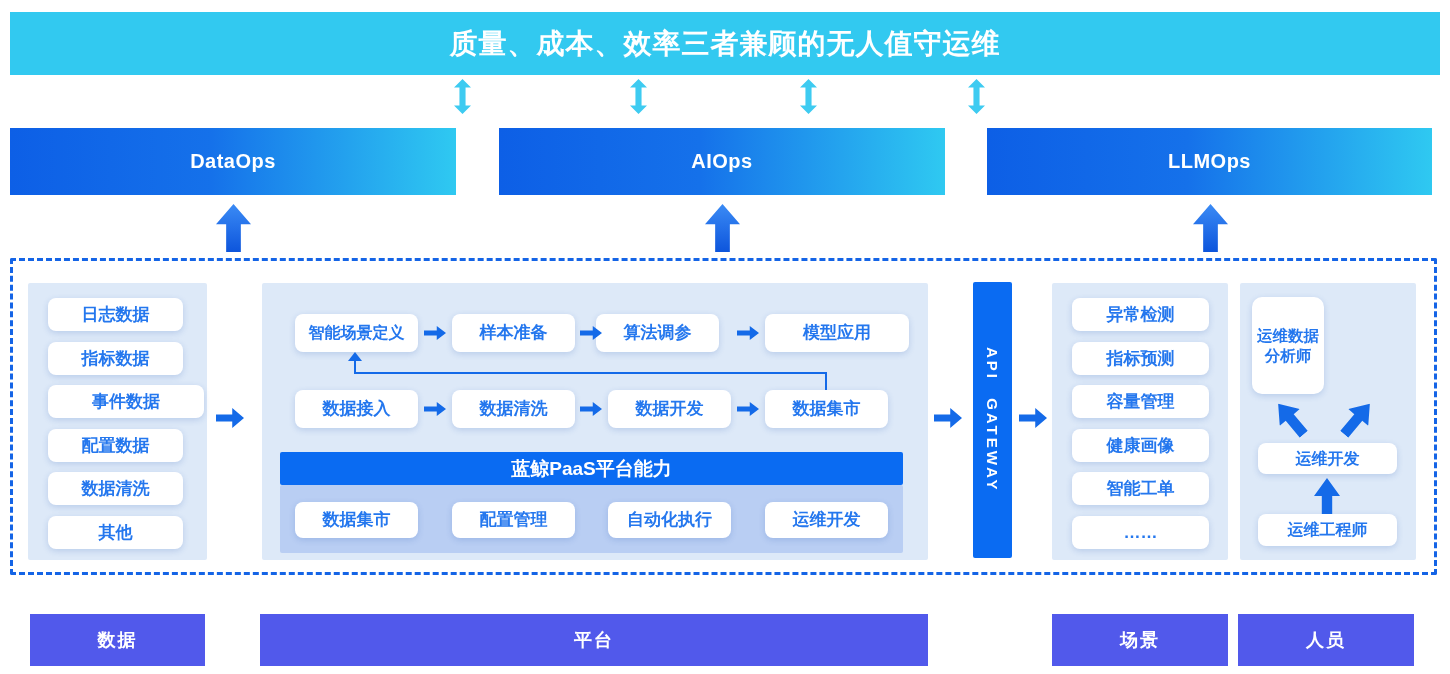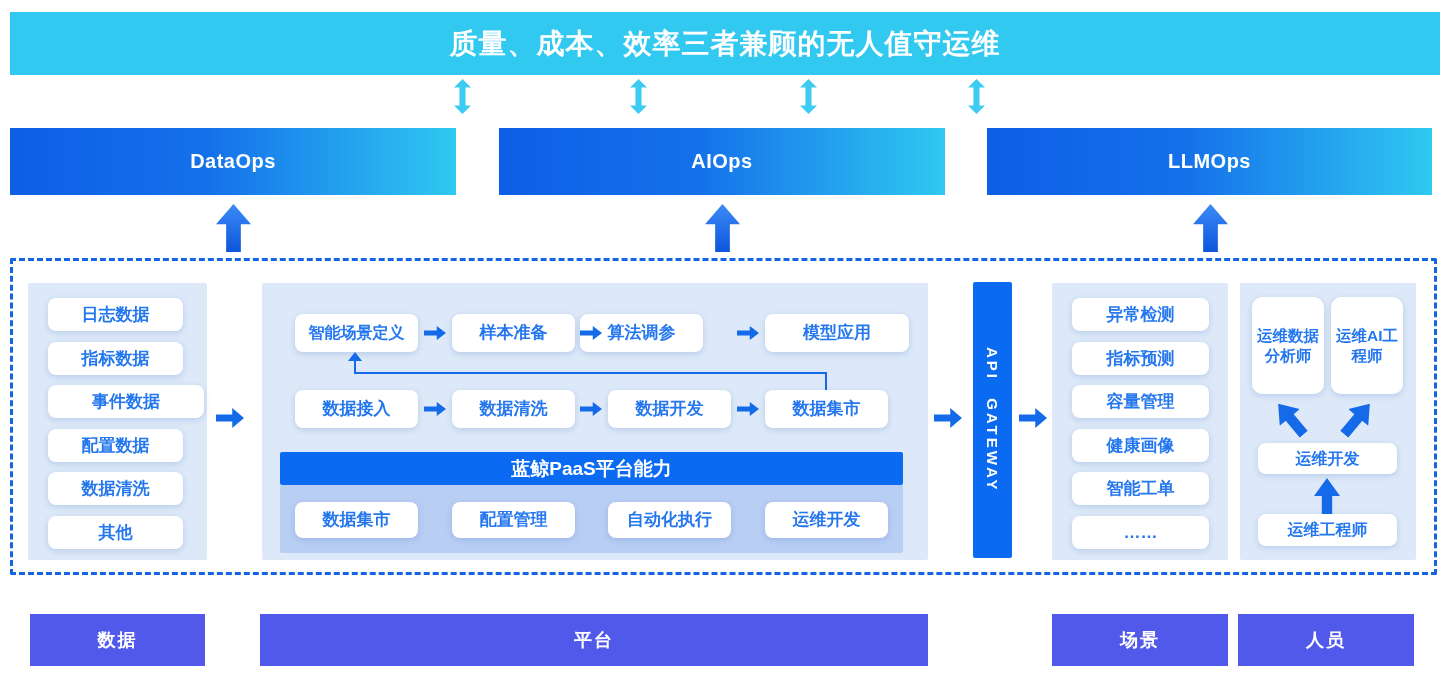--- a/index.html
+++ b/index.html
@@ -93,21 +93,21 @@
   <div class="wbox" style="left:48px;top:429px;width:135px;height:33px">配置数据</div>
   <div class="wbox" style="left:48px;top:472px;width:135px;height:33px">数据清洗</div>
   <div class="wbox" style="left:48px;top:516px;width:135px;height:33px">其他</div>
 
   <div class="rarrow gate-arrow" style="left:216px"></div>
 
   <div class="panel" style="left:262px;width:666px"></div>
 
   <div class="wbox" style="left:295px;top:314px;width:123px;height:38px;font-size:16px">智能场景定义</div>
   <div class="wbox" style="left:452px;top:314px;width:123px;height:38px">样本准备</div>
-  <div class="wbox" style="left:580px;top:314px;width:123px;height:38px">算法调参</div>
+  <div class="wbox" style="left:596px;top:314px;width:123px;height:38px">算法调参</div>
   <div class="wbox" style="left:765px;top:314px;width:144px;height:38px">模型应用</div>
   <div class="rarrow flow-arrow" style="left:424px;top:326px"></div>
   <div class="rarrow flow-arrow" style="left:580px;top:326px"></div>
   <div class="rarrow flow-arrow" style="left:737px;top:326px"></div>
 
   <div class="tri-up" style="left:348px;top:352px"></div>
   <div class="line" style="left:354px;top:361px;width:2px;height:12px"></div>
   <div class="line" style="left:354px;top:372px;width:473px;height:2px"></div>
   <div class="line" style="left:825px;top:372px;width:2px;height:18px"></div>
 
@@ -133,21 +133,20 @@
   <div class="panel" style="left:1052px;width:176px"></div>
   <div class="wbox" style="left:1072px;top:298px;width:137px;height:33px">异常检测</div>
   <div class="wbox" style="left:1072px;top:342px;width:137px;height:33px">指标预测</div>
   <div class="wbox" style="left:1072px;top:385px;width:137px;height:33px">容量管理</div>
   <div class="wbox" style="left:1072px;top:429px;width:137px;height:33px">健康画像</div>
   <div class="wbox" style="left:1072px;top:472px;width:137px;height:33px">智能工单</div>
   <div class="wbox" style="left:1072px;top:516px;width:137px;height:33px">……</div>
 
   <div class="panel" style="left:1240px;width:176px"></div>
   <div class="wbox tallbox" style="left:1252px;top:297px;width:72px;height:97px">运维数据分析师</div>
-  <div class="wbox tallbox" style="left:1331px;top:297px;width:72px;height:97px">运维AI工程师</div>
   <div class="solid-up" style="left:1278px;top:399px;transform:rotate(-40deg)"></div>
   <div class="solid-up" style="left:1344px;top:399px;transform:rotate(40deg)"></div>
   <div class="wbox" style="left:1258px;top:443px;width:139px;height:31px;font-size:16px">运维开发</div>
   <div class="solid-up" style="left:1314px;top:478px"></div>
   <div class="wbox" style="left:1258px;top:514px;width:139px;height:32px;font-size:16px">运维工程师</div>
 
   <div class="footer-box" style="left:30px;width:175px">数据</div>
   <div class="footer-box" style="left:260px;width:668px">平台</div>
   <div class="footer-box" style="left:1052px;width:176px">场景</div>
   <div class="footer-box" style="left:1238px;width:176px">人员</div>

